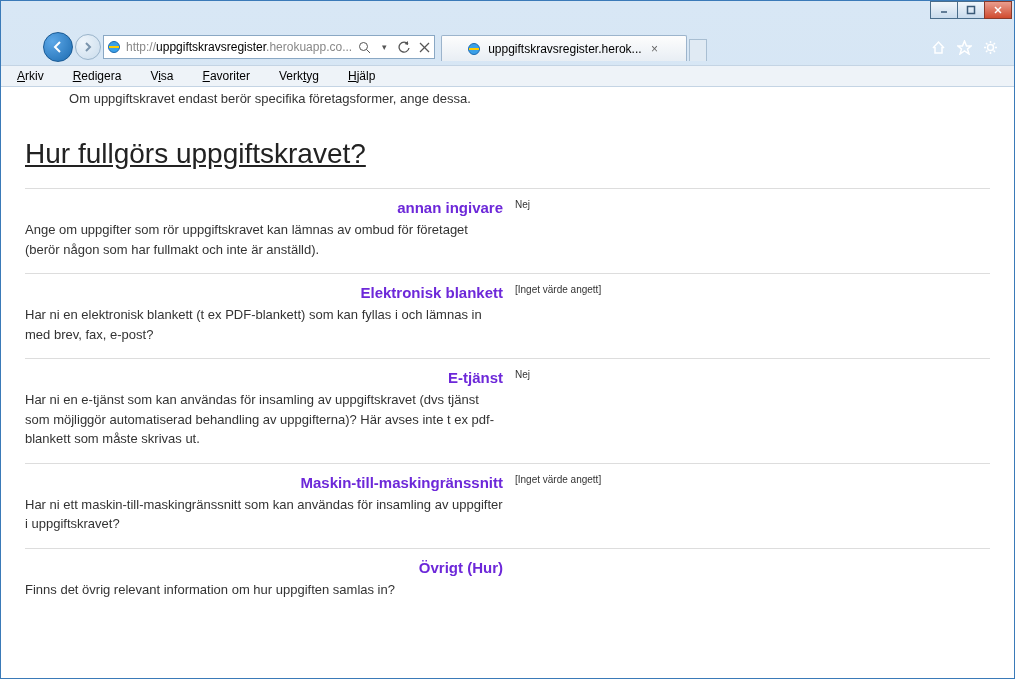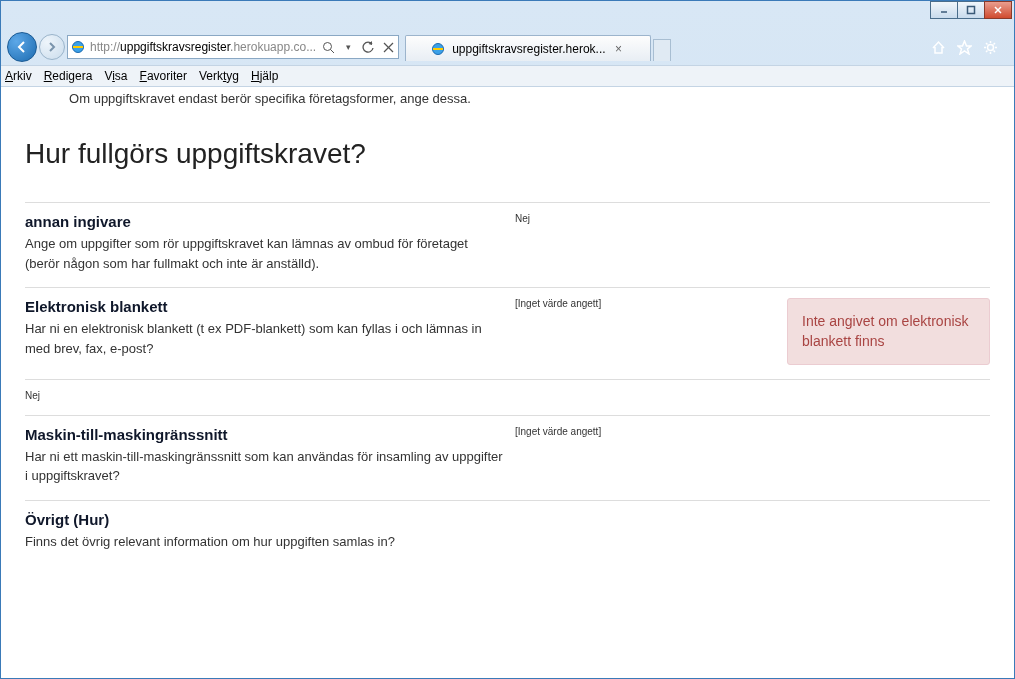--- a/index.html
+++ b/index.html
@@ -49,20 +49,21 @@
     border-top-right-radius: 0;
   }
   .win-btn.close svg { stroke: #fff; }
   .win-btn svg { stroke: #3a5a78; stroke-width: 1.5; fill: none; }
   .nav-row {
     height: 36px;
     display: flex;
     align-items: center;
     padding: 0 6px;
     gap: 2px;
+    margin-left: 36px;
   }
   .nav-back, .nav-fwd {
     width: 30px; height: 30px;
     border-radius: 50%;
     display: flex; align-items: center; justify-content: center;
     cursor: pointer;
   }
   .nav-back {
     background: radial-gradient(circle at 30% 30%, #5da8e8, #1c6bb0);
     border: 1px solid #1a5a94;
@@ -146,22 +147,22 @@
   }
   .title-icn { width:16px;height:16px;display:flex;align-items:center;justify-content:center; cursor:pointer; }
   .title-icn svg { stroke:#fff; fill:none; stroke-width:1.5; }
   .menubar {
     height: 22px;
     background: #eef3f8;
     border-top: 1px solid #c4d4e4;
     border-bottom: 1px solid #c4d4e4;
     display: flex;
     align-items: center;
-    padding: 0 4px;
-    gap: 12px;
+    padding: 0 16px;
+    gap: 29px;
     font-size: 12px;
   }
   .menu-item {
     cursor: pointer;
   }
   .menu-item .ul { text-decoration: underline; }
   .page {
     flex: 1;
     background: #fff;
     overflow: hidden;
@@ -177,43 +178,45 @@
     font-size: 13px;
     padding: 4px 0 8px 0;
     text-align: center;
   }
   .toprow .left { flex: 0 0 490px; }
   .toprow .right { flex: 1; }
   h1.section {
     font-size: 28px;
     font-weight: normal;
     color: #222;
-    margin: 24px 0 32px 0;
+    margin: 24px 0 18px 0;
+    text-decoration: underline;
   }
   .row {
     display: flex;
     border-top: 1px solid #ddd;
     padding: 10px 0 14px 0;
     gap: 12px;
   }
   .row .col-label {
     flex: 0 0 478px;
   }
   .row .col-val {
     flex: 0 0 260px;
     font-size: 10px;
   }
   .row .col-alert {
     flex: 1;
   }
   .label-title {
     font-weight: bold;
     font-size: 15px;
-    color: #0f172a;
+    color: #6d28d9;
     margin-bottom: 4px;
+    text-align: right;
   }
   .label-desc {
     font-size: 13px;
     color: #333;
     line-height: 1.5;
   }
   .alert {
     background: #f2dede;
     border: 1px solid #ebccd1;
     color: #a94442;
@@ -351,26 +354,27 @@
         <div class="col-val">Nej</div>
         <div class="col-alert"></div>
       </div>
 
       <div class="row">
         <div class="col-label">
           <div class="label-title">Elektronisk blankett</div>
           <div class="label-desc">Har ni en elektronisk blankett (t ex PDF-blankett) som kan fyllas i och lämnas in med brev, fax, e-post?</div>
         </div>
         <div class="col-val">[Inget värde angett]</div>
-        <div class="col-alert">
-          <div class="alert">Inte angivet om elektronisk blankett finns</div>
-        </div>
-      </div>
-
-      <div class="row">
+      </div>
+
+      <div class="row">
+        <div class="col-label">
+          <div class="label-title">E-tjänst</div>
+          <div class="label-desc">Har ni en e-tjänst som kan användas för insamling av uppgiftskravet (dvs tjänst som möjliggör automatiserad behandling av uppgifterna)? Här avses inte t ex pdf-blankett som måste skrivas ut.</div>
+        </div>
         <div class="col-val">Nej</div>
         <div class="col-alert"></div>
       </div>
 
       <div class="row">
         <div class="col-label">
           <div class="label-title">Maskin-till-maskingränssnitt</div>
           <div class="label-desc">Har ni ett maskin-till-maskingränssnitt som kan användas för insamling av uppgifter i uppgiftskravet?</div>
         </div>
         <div class="col-val">[Inget värde angett]</div>

